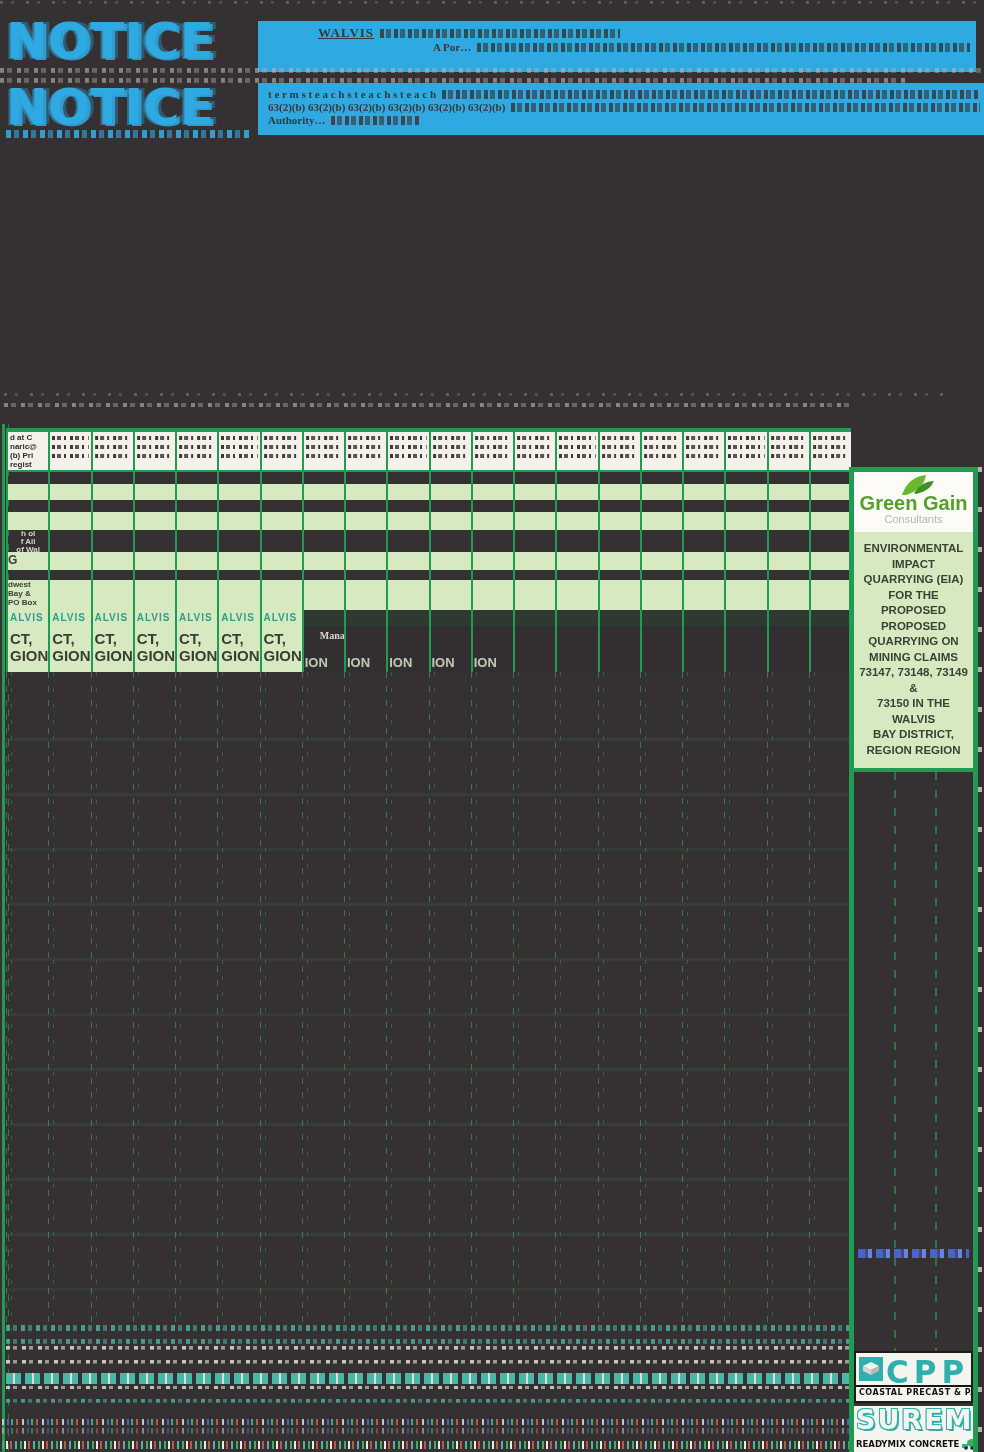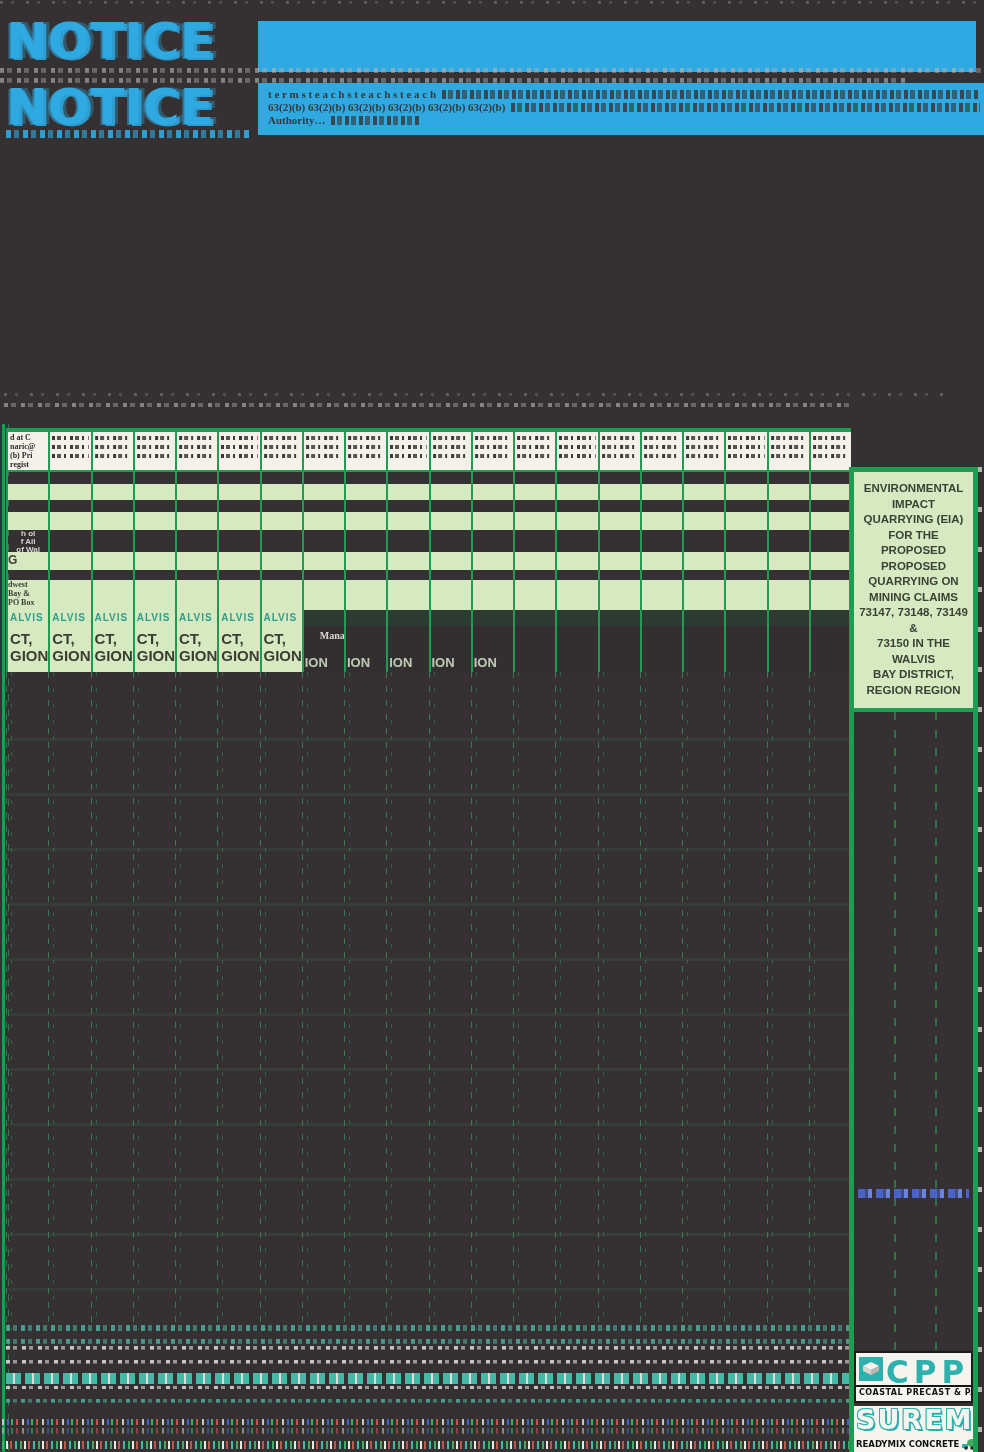--- a/index.html
+++ b/index.html
@@ -51,21 +51,21 @@
   .cbot.dark .mana{position:absolute;left:16px;top:4px;color:rgba(235,232,226,.9);
      font-weight:bold;font-size:10px;font-family:Liberation Serif, serif;}
   .col-body{flex:1;position:relative;}
   .col-body::before,.col-body::after{content:'';position:absolute;top:0;bottom:0;width:1px;
      background:repeating-linear-gradient(180deg,rgba(62,190,110,.5) 0 6px,transparent 6px 14px);}
   .col-body::before{left:0;}
   .col-body::after{left:5px;background:repeating-linear-gradient(180deg,rgba(62,190,110,.32) 0 4px,transparent 4px 16px);}
   #body-speckle{position:absolute;left:4px;top:262px;width:845px;height:640px;pointer-events:none;
      background:repeating-linear-gradient(180deg,transparent 0 52px,rgba(70,200,120,.08) 52px 55px);}
   .frag{font-weight:bold;white-space:nowrap;}
-  .frag.darktx{color:#2f2b2c;font-size:8px;line-height:9px;font-family:Liberation Serif, serif;}
+  .frag.darktx{color:#2f2b2c;font-size:8px;line-height:9px;font-family:Liberation Sans, sans-serif;}
   .frag.lighttx{color:#d8d5cf;font-size:8px;line-height:8px;text-align:center;}
   .frag.cap{color:#3b3e33;font-size:12px;line-height:16px;}
   
   #teal-zone{position:absolute;left:4px;top:899px;width:845px;height:95px;}
   #teal-zone .tb{width:100%;}
   #confetti{position:absolute;left:0;top:994px;width:980px;height:34px;}
   
   #ad-cell{position:absolute;left:847px;top:43px;width:129px;height:985px;background:#353132;
      border-left:5px solid #1f9b52;border-right:5px solid #1f9b52;box-sizing:border-box;
      display:flex;flex-direction:column;}
@@ -104,20 +104,28 @@
 </head>
 <body>
 
 <div id="page">
 
   <div class="hline gx g-gray-sparse" style="left:0;top:0;width:984px;height:5px;"></div>
 
   <div class="big-word" style="top:18px;">NOTICE</div>
 
   <div class="blue-box" style="top:21px;height:47px;padding-top:4px;">
+    <div class="nline" style="font-size:13px;margin-left:60px;">
+      <span style="text-decoration:underline;letter-spacing:1px;">WALVIS</span>
+      <span class="fill frag-dark-fill" style="max-width:240px;"></span>
+    </div>
+    <div class="nline" style="font-size:11px;margin-left:175px;">
+      <span>A Por…</span>
+      <span class="fill frag-dark-fill"></span>
+    </div>
   </div>
 
   <div class="hline gx g-gray" style="left:0;top:66px;width:984px;"></div>
   <div class="hline gx g-gray" style="left:0;top:76px;width:905px;"></div>
 
   <div class="big-word" style="top:84px;">NOTICE</div>
   <div class="hline gx g-blue" style="left:6px;top:128px;width:245px;height:12px;"></div>
 
   <div class="blue-box" style="top:83px;height:47px;padding:5px 10px 0;">
     <div class="nline" style="font-size:11px;line-height:13px;">
@@ -564,20 +572,28 @@
 
     <div id="confetti">
       <div class="gx g-confetti" style="height:9px;"></div>
       <div class="gx g-confetti" style="height:8px;opacity:.6;"></div>
       <div style="height:5px;"></div>
       <div class="gx g-confetti2" style="height:10px;"></div>
     </div>
 
     <div id="ad-cell">
       <div id="eia-frame">
+        <div id="gg-logo">
+          <svg id="gg-leaf" width="38" height="24" viewBox="0 0 38 24">
+            <path d="M4 22 Q10 4 28 2 Q26 16 8 22 Z" fill="#6ab82e"></path>
+            <path d="M16 20 Q24 8 36 8 Q32 18 18 21 Z" fill="#3f8f23"></path>
+          </svg>
+          <div class="brand">Green Gain</div>
+          <div class="sub">Consultants</div>
+        </div>
         <div id="eia-text">
             <div class="">ENVIRONMENTAL</div>
             <div class="">IMPACT</div>
             <div class="">QUARRYING (EIA)</div>
             <div class="">FOR THE PROPOSED</div>
             <div class="">PROPOSED</div>
             <div class="">QUARRYING ON</div>
             <div class="">MINING CLAIMS</div>
             <div class="">73147, 73148, 73149 &amp;</div>
             <div class="">73150 IN THE WALVIS</div>

